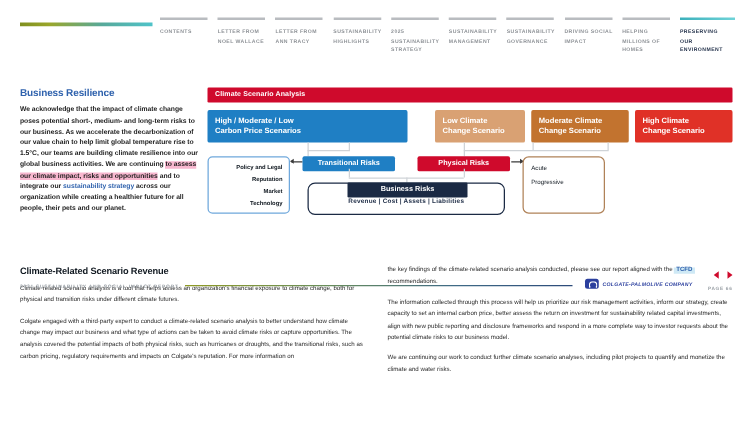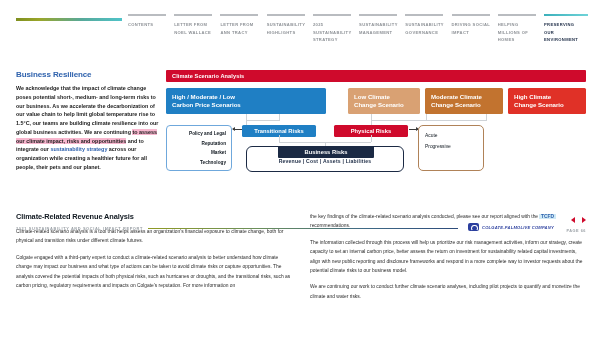--- a/index.html
+++ b/index.html
@@ -331,21 +331,21 @@
           <div class="br-sub">Revenue  |  Cost  |  Assets  |  Liabilities</div>
         </div>
         <div class="br-header">Business Risks</div>
       </div>
 
     </div>
   </div>
 
   <div class="bottom">
     <div class="bcol">
-      <div class="b-title">Climate-Related Revenue Analysis</div>
+      <div class="b-title">Climate-Related Scenario Revenue</div>
       <div class="b-para">Climate-related scenario analysis is a tool that helps assess an organization's financial exposure to climate change, both for physical and transition risks under different climate futures.</div>
       <div class="b-para">Colgate engaged with a third-party expert to conduct a climate-related scenario analysis to better understand how climate change may impact our business and what type of actions can be taken to avoid climate risks or capture opportunities. The analysis covered the potential impacts of both physical risks, such as hurricanes or droughts, and the transitional risks, such as carbon pricing, regulatory requirements and impacts on Colgate's reputation. For more information on</div>
     </div>
     <div class="bcol">
       <div class="b-para"><span>the key findings of the climate-related scenario analysis conducted, please see our report aligned with the </span><span class="tcfd">TCFD</span><span> recommendations.</span></div>
       <div class="b-para">The information collected through this process will help us prioritize our risk management activities, inform our strategy, create capacity to set an internal carbon price, better assess the return on investment for sustainability related capital investments, align with new public reporting and disclosure frameworks and respond in a more complete way to investor requests about the potential climate risks to our business model.</div>
       <div class="b-para">We are continuing our work to conduct further climate scenario analyses, including pilot projects to quantify and monetize the climate and water risks.</div>
     </div>
   </div>
 

